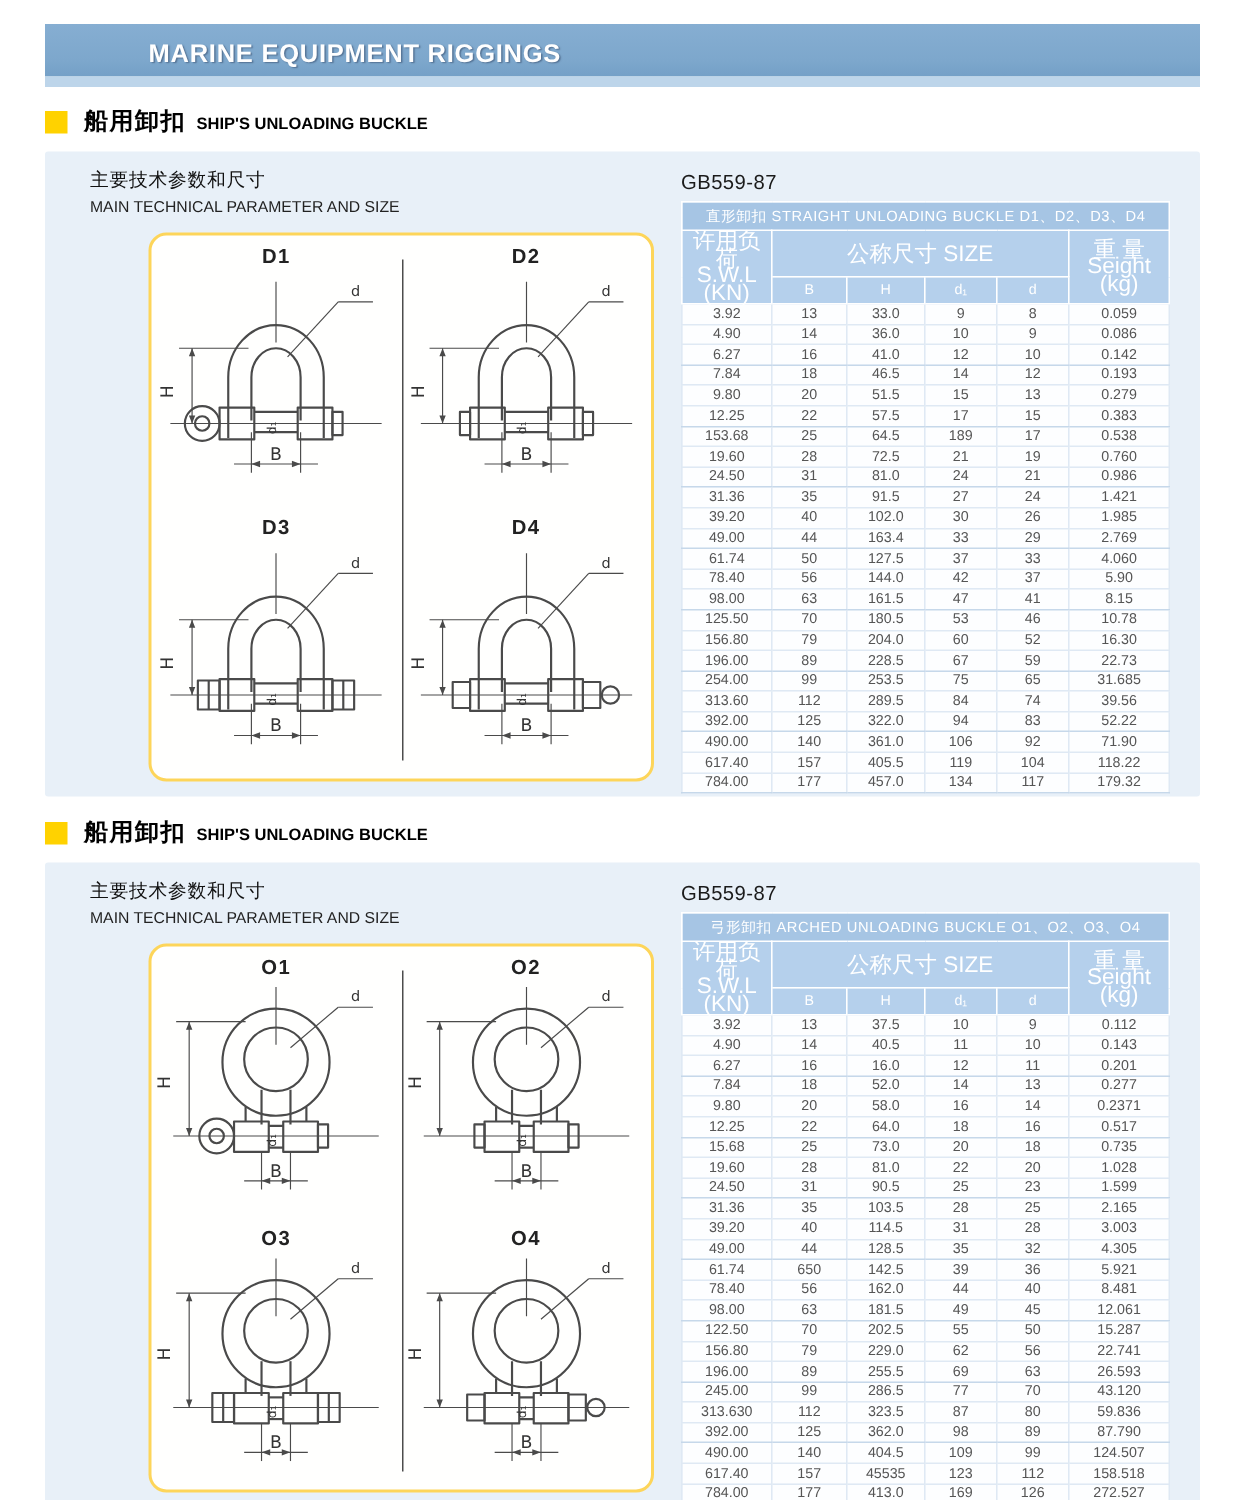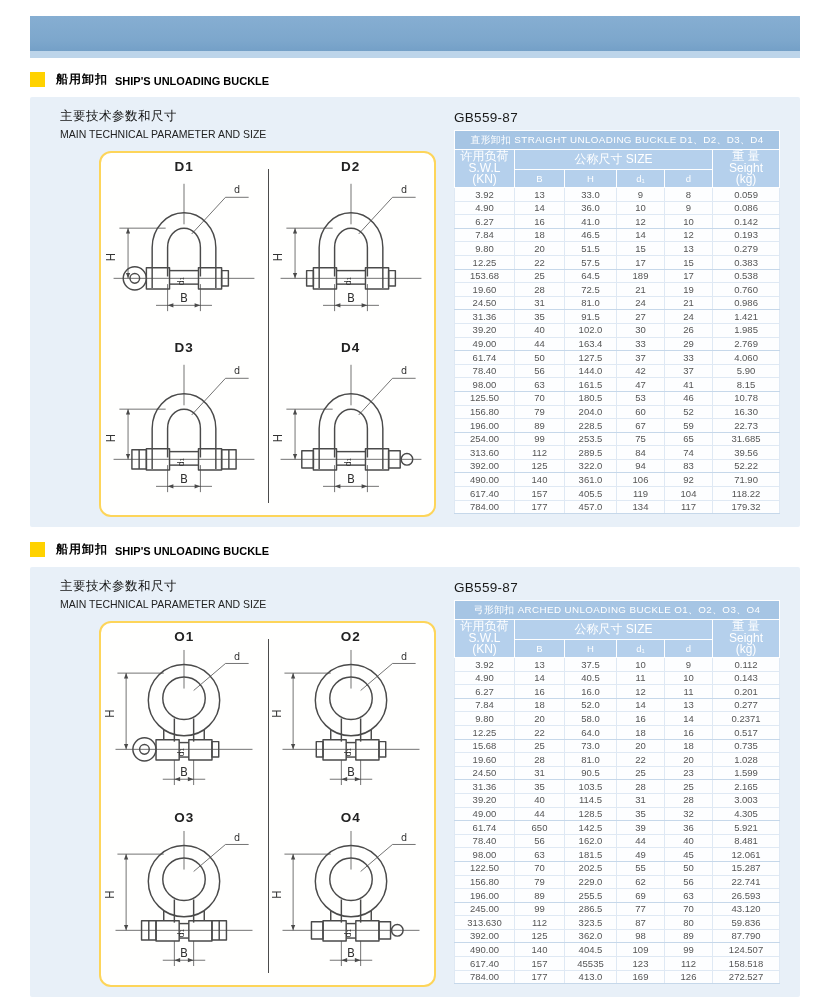--- a/index.html
+++ b/index.html
@@ -10,21 +10,21 @@
   .banner{margin:16px 30px 0 30px;height:35px;background:linear-gradient(180deg,#86aed2 0%,#7da7cc 70%,#74a0c7 100%);
           border-bottom:7px solid #bdd5ea;display:flex;align-items:center;padding-left:55px;}
   .banner-zh{color:#fff;font-size:26px;font-weight:bold;letter-spacing:2px;
              text-shadow:2px 2px 2px rgba(50,70,100,.55);}
   .banner-en{color:#fff;font-size:17px;font-weight:bold;letter-spacing:.5px;margin-left:14px;margin-top:4px;
              text-shadow:1px 1px 1px rgba(50,70,100,.55);}
 
   
   .sec-heading{margin:13px 30px 0 30px;display:flex;align-items:center;}
   .bullet{width:15px;height:15px;background:#ffd200;margin-right:11px;flex:0 0 auto;}
-  .sec-zh{font-size:12px;font-weight:bold;color:#000;letter-spacing:1px;}
+  .sec-zh{font-size:16px;font-weight:bold;color:#000;letter-spacing:1px;}
   .sec-en{font-size:11px;font-weight:bold;color:#000;margin-left:7px;margin-top:3px;}
 
   
   .panel{margin:9px 30px 0 30px;background:#e8f0f8;border-radius:2px;height:430px;
          padding:11px 20px 0 30px;display:flex;justify-content:space-between;box-sizing:border-box;}
   .col-left{width:376px;flex:0 0 auto;}
   .col-right{width:326px;flex:0 0 auto;}
   .param-zh{font-size:12.5px;color:#111;letter-spacing:.5px;}
   .param-en{font-size:10.5px;color:#222;margin-top:3px;}
 
@@ -39,33 +39,34 @@
   .dim{stroke:#4a4a4a;fill:none;stroke-width:.8;}
   .arw{fill:#4a4a4a;stroke:none;}
   svg text{font-family:"DejaVu Sans","Liberation Sans",sans-serif;fill:#333;}
 
   
   .std{font-size:13.5px;color:#1a1a1a;letter-spacing:.3px;margin:2px 0 5px 0;}
   table.spec{border-collapse:collapse;width:325px;table-layout:fixed;}
   table.spec td{text-align:center;vertical-align:middle;}
   td.band{background:#a6c5e4;color:#fff;font-size:9.8px;letter-spacing:.4px;
           border:1px solid #fff;height:16px;padding:1px 0;}
-  td.hcell{background:#b5d0ec;color:#fff;border:1px solid #fff;font-size:12px;padding:1px 0;}
+  td.hcell{background:#b5d0ec;color:#fff;border:1px solid #fff;font-size:15px;padding:1px 0;}
   td.hcell .hline{line-height:11.5px;}
   td.sub{background:#b5d0ec;color:#fff;border:1px solid #fff;font-size:9.5px;height:15px;padding:1px 0;}
   tbody td{background:#fdfeff;color:#555;font-size:9.5px;line-height:1;height:12.6px;
            border:1px solid #dfe9f4;padding:0;}
   tbody tr:nth-child(3n) td{border-bottom-color:#c6d8ea;}
 </style>
 </head>
 <body>
 
 <div class="page">
 
   <div class="banner">
+    <span class="banner-en">MARINE EQUIPMENT RIGGINGS</span>
   </div>
 
   <div class="sec-heading">
     <span class="bullet"></span>
     <span class="sec-zh">船用卸扣</span>
     <span class="sec-en">SHIP'S UNLOADING BUCKLE</span>
   </div>
 
   <div class="panel">
     <div class="col-left">

